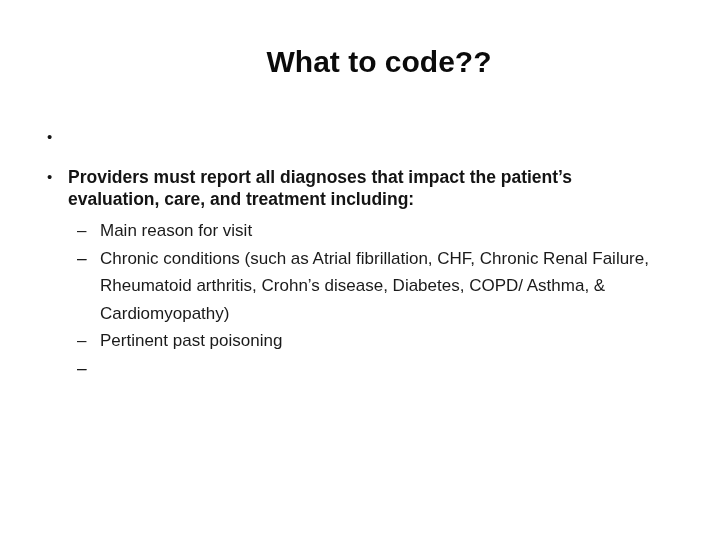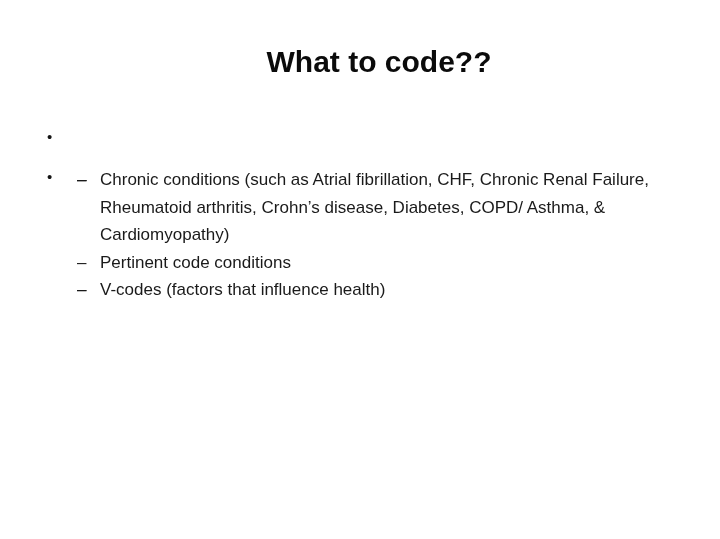--- a/index.html
+++ b/index.html
@@ -80,40 +80,41 @@
   <h1 class="slide-title">What to code??</h1>
 
   <div class="content">
 
     <div class="bullet">
       <span class="bmark">•</span>
     </div>
 
     <div class="bullet">
       <span class="bmark">•</span>
+      <span>Providers must report all diagnoses that impact the patient’s evaluation, care, and treatment including:</span>
 
       <ul class="sub">
         <li class="sub-item">
           <span class="dmark">–</span>
+          <span>Main reason for visit</span>
         </li>
         <li class="sub-item">
           <span class="dmark">–</span>
         </li>
         <li class="sub-item">
           <span class="dmark">–</span>
           <span>Chronic conditions (such as Atrial fibrillation, CHF, Chronic Renal Failure, Rheumatoid arthritis, Crohn’s disease, Diabetes, COPD/ Asthma, &amp; Cardiomyopathy)</span>
         </li>
         <li class="sub-item">
           <span class="dmark">–</span>
-          <span>Pertinent code conditions</span>
+          <span>Pertinent past poisoning</span>
         </li>
         <li class="sub-item">
           <span class="dmark">–</span>
         </li>
         <li class="sub-item">
           <span class="dmark">–</span>
-          <span>V-codes (factors that influence health)</span>
         </li>
       </ul>
     </div>
 
   </div>
 </div>
 
 </body></html>

